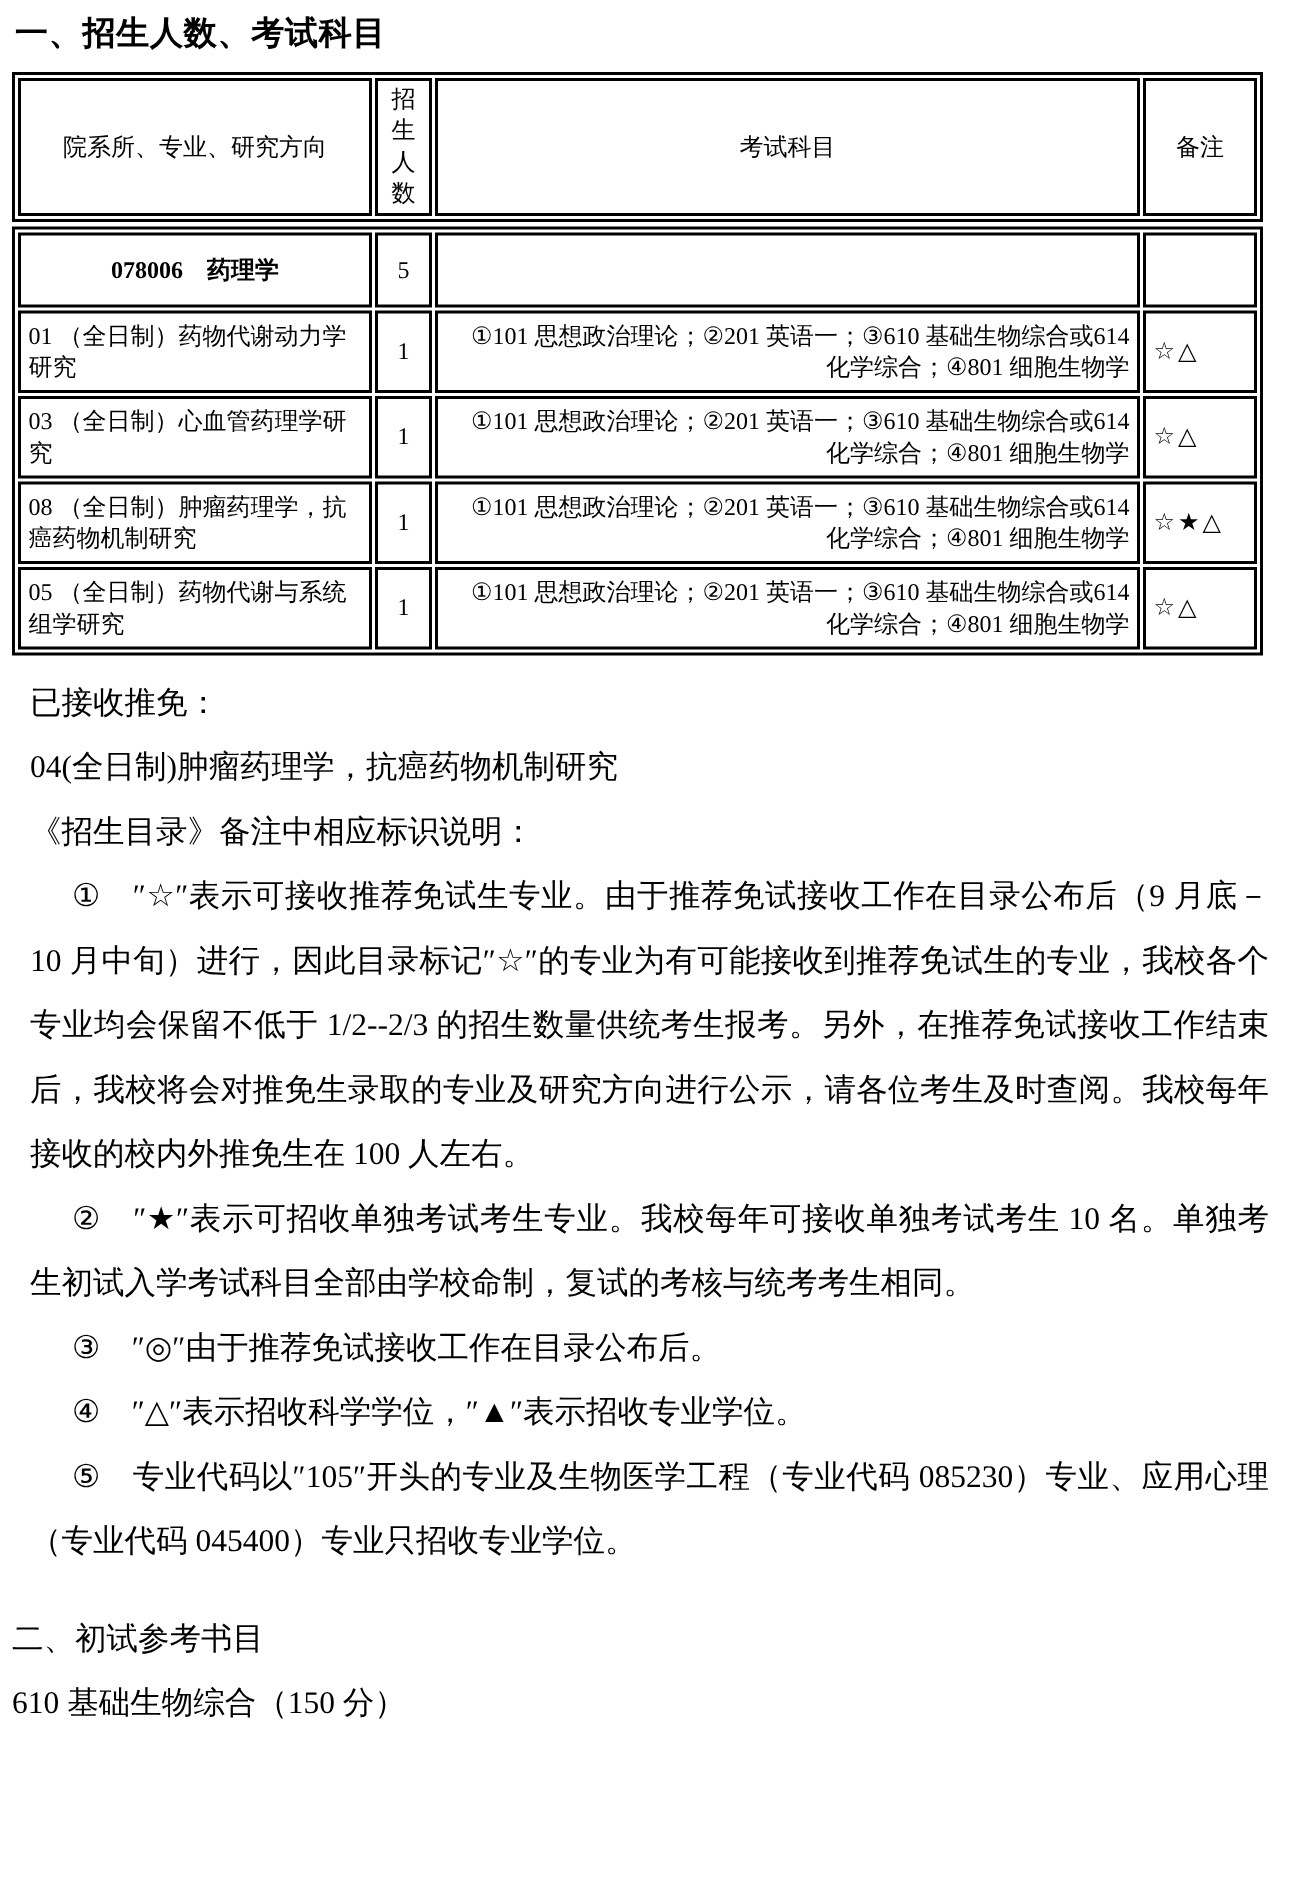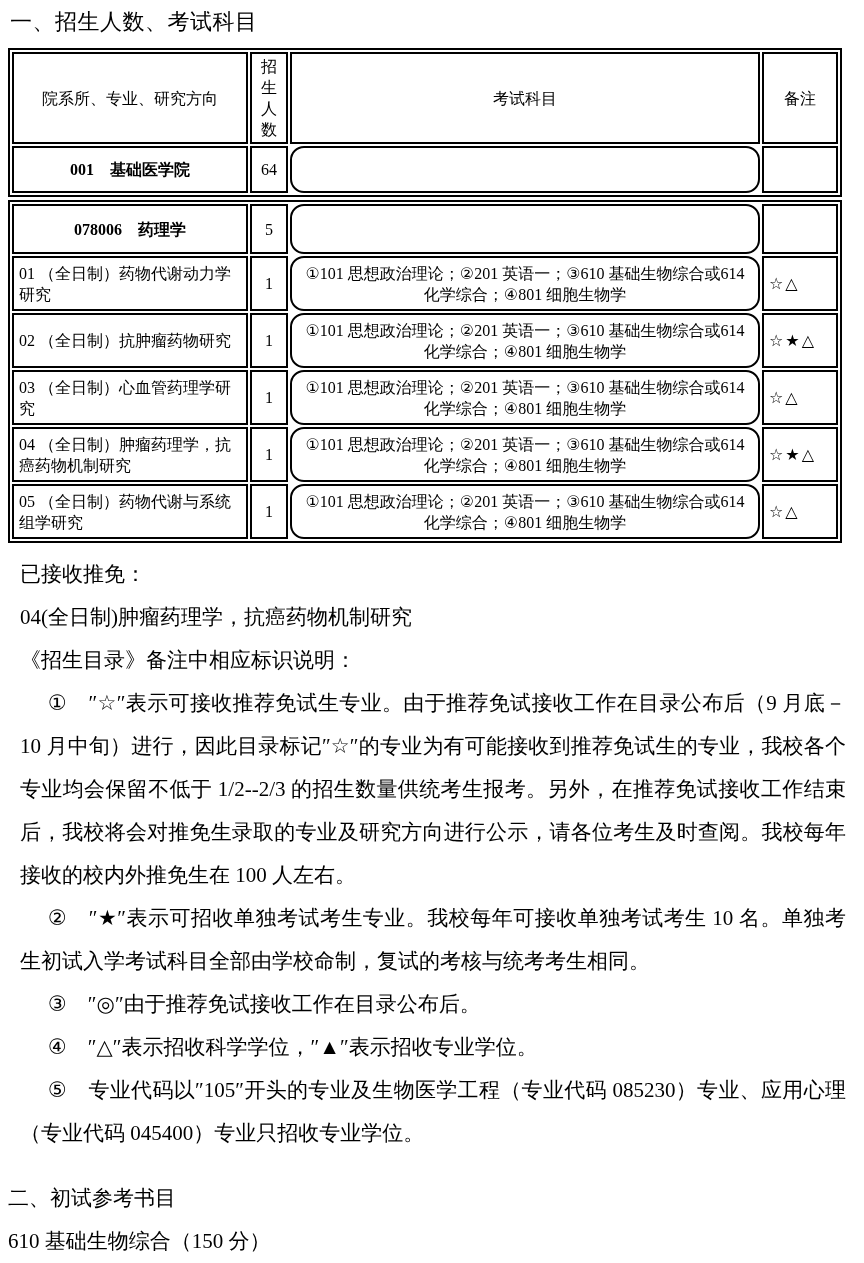--- a/index.html
+++ b/index.html
@@ -4,39 +4,39 @@
 <style>
   * { margin: 0; padding: 0; box-sizing: border-box; }
   html, body { background: #ffffff; }
   body {
     width: 864px; height: 1263px; overflow: hidden;
     font-family: "Liberation Serif", "DejaVu Serif", "DejaVu Sans", serif;
     color: #000000;
   }
   .page { padding: 6px 18px 0 8px; width: 864px; }
   .doc-title {
-    font-size: 22px; font-weight: 400; line-height: 28px;
+    font-size: 22px; font-weight: 700; line-height: 28px;
     margin: 2px 0 12px 2px; letter-spacing: 0.5px;
   }
   
   table.tbl {
     border-collapse: separate; border-spacing: 2px;
     border: 2px solid #000; background: #fff; table-layout: fixed;
   }
   table.tbl + table.tbl { margin-top: 3px; }
   table.tbl td {
     border: 2px solid #000; vertical-align: middle;
     font-size: 16px; line-height: 21px; padding: 2px 5px;
     overflow: hidden;
   }
   td.c { text-align: center; }
   td.bold { font-weight: bold; }
   td.hdr { text-align: center; padding: 2px 2px; }
   td.quota-hdr { line-height: 19px; padding: 2px 0; }
-  td.subjects { text-align: center; padding: 2px 6px; border-radius: 14px; }
+  td.subjects { text-align: right; padding: 2px 6px; }
   td.note-cell { font-size: 19px; letter-spacing: 2px; padding-left: 4px; }
   td.name { padding-left: 4px; }
   
   .bodytext { margin-top: 10px; width: 838px; }
   .bodytext p { font-size: 21px; line-height: 43px; margin-left: 12px; }
   .bodytext p.note { text-indent: 28px; text-align: justify; }
   .section2 { margin-top: 22px; width: 838px; }
   .section2 p { font-size: 21px; line-height: 43px; font-family: Liberation Serif, serif; }
 </style>
 </head>
@@ -53,26 +53,20 @@
         <col style="width:470px">
         <col style="width:76px">
       </colgroup>
     <tbody>
         <tr style="height:53px">
       <td class="hdr">院系所、专业、研究方向</td>
       <td class="hdr quota-hdr">招生人数</td>
       <td class="hdr">考试科目</td>
       <td class="hdr">备注</td>
     </tr>
-    <tr style="height:47px">
-      <td class="c bold">001　基础医学院</td>
-      <td class="c">64</td>
-      <td class="subjects"></td>
-      <td class="note-cell"></td>
-    </tr>
   </tbody>
     </table>
 
   <table class="tbl">
     <colgroup>
         <col style="width:236px">
         <col style="width:38px">
         <col style="width:470px">
         <col style="width:76px">
       </colgroup>
@@ -83,33 +77,27 @@
       <td class="subjects"></td>
       <td class="note-cell"></td>
     </tr>
     <tr style="height:55px">
       <td class="name">01 （全日制）药物代谢动力学研究</td>
       <td class="c">1</td>
       <td class="subjects">①101 思想政治理论；②201 英语一；③610 基础生物综合或614 化学综合；④801 细胞生物学</td>
       <td class="note-cell">☆△</td>
     </tr>
     <tr style="height:55px">
-      <td class="name">02 （全日制）抗肿瘤药物研究</td>
-      <td class="c">1</td>
-      <td class="subjects">①101 思想政治理论；②201 英语一；③610 基础生物综合或614 化学综合；④801 细胞生物学</td>
-      <td class="note-cell">☆★△</td>
-    </tr>
-    <tr style="height:55px">
       <td class="name">03 （全日制）心血管药理学研究</td>
       <td class="c">1</td>
       <td class="subjects">①101 思想政治理论；②201 英语一；③610 基础生物综合或614 化学综合；④801 细胞生物学</td>
       <td class="note-cell">☆△</td>
     </tr>
     <tr style="height:55px">
-      <td class="name">04 （全日制）肿瘤药理学，抗癌药物机制研究</td>
+      <td class="name">08 （全日制）肿瘤药理学，抗癌药物机制研究</td>
       <td class="c">1</td>
       <td class="subjects">①101 思想政治理论；②201 英语一；③610 基础生物综合或614 化学综合；④801 细胞生物学</td>
       <td class="note-cell">☆★△</td>
     </tr>
     <tr style="height:55px">
       <td class="name">05 （全日制）药物代谢与系统组学研究</td>
       <td class="c">1</td>
       <td class="subjects">①101 思想政治理论；②201 英语一；③610 基础生物综合或614 化学综合；④801 细胞生物学</td>
       <td class="note-cell">☆△</td>
     </tr>

